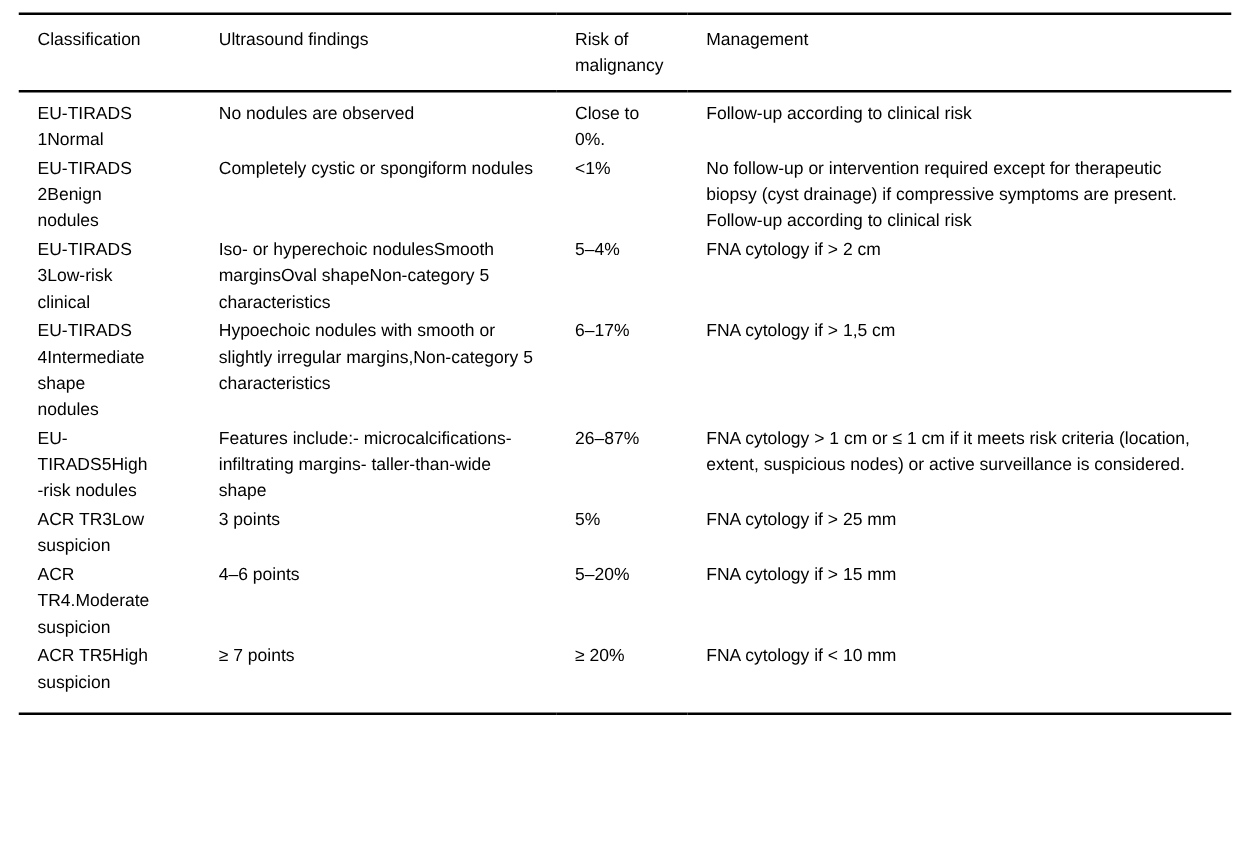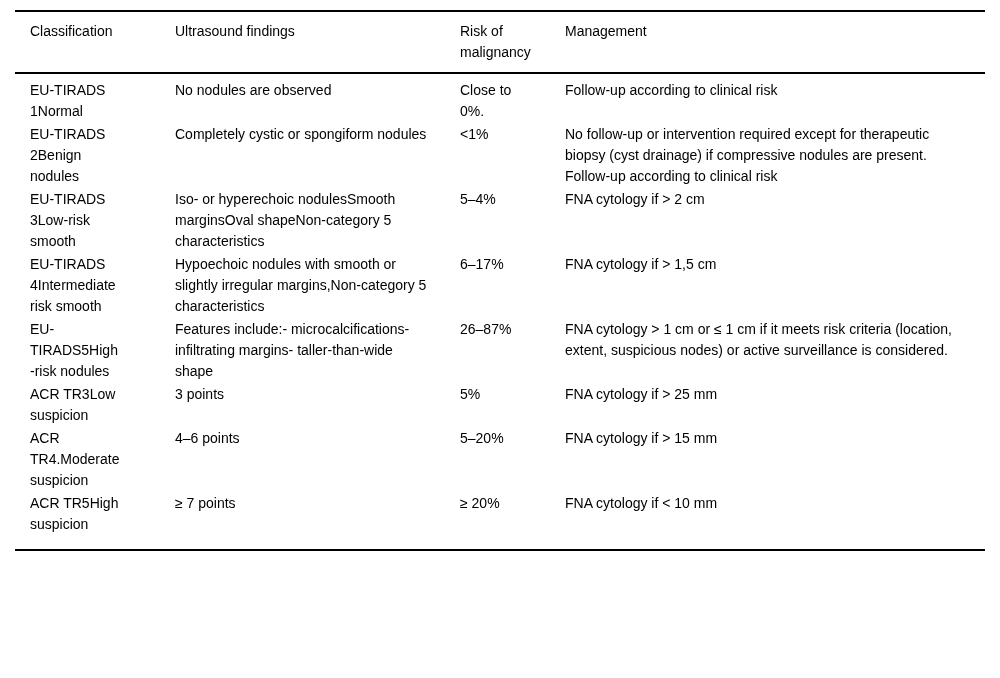--- a/index.html
+++ b/index.html
@@ -77,30 +77,30 @@
       <tr>
         <td>EU-TIRADS 1Normal</td>
         <td>No nodules are observed</td>
         <td>Close to 0%.</td>
         <td>Follow-up according to clinical risk</td>
       </tr>
       <tr>
         <td>EU-TIRADS 2Benign nodules</td>
         <td>Completely cystic or spongiform nodules</td>
         <td>&lt;1%</td>
-        <td>No follow-up or intervention required except for therapeutic biopsy (cyst drainage) if compressive nodules are present. Follow-up according to clinical risk</td>
+        <td>No follow-up or intervention required except for therapeutic biopsy (cyst drainage) if compressive symptoms are present. Follow-up according to clinical risk</td>
       </tr>
       <tr>
-        <td>EU-TIRADS 3Low-risk smooth</td>
+        <td>EU-TIRADS 3Low-risk clinical</td>
         <td>Iso- or hyperechoic nodulesSmooth marginsOval shapeNon-category 5 characteristics</td>
         <td>5–4%</td>
         <td>FNA cytology if &gt; 2 cm</td>
       </tr>
       <tr>
-        <td>EU-TIRADS 4Intermediate risk smooth</td>
+        <td>EU-TIRADS 4Intermediate shape nodules</td>
         <td>Hypoechoic nodules with smooth or slightly irregular margins,Non-category 5 characteristics</td>
         <td>6–17%</td>
         <td>FNA cytology if &gt; 1,5 cm</td>
       </tr>
       <tr>
         <td>EU-TIRADS5High-risk nodules</td>
         <td>Features include:- microcalcifications- infiltrating margins- taller-than-wide shape</td>
         <td>26–87%</td>
         <td>FNA cytology &gt; 1 cm or ≤ 1 cm if it meets risk criteria (location, extent, suspicious nodes) or active surveillance is considered.</td>
       </tr>

